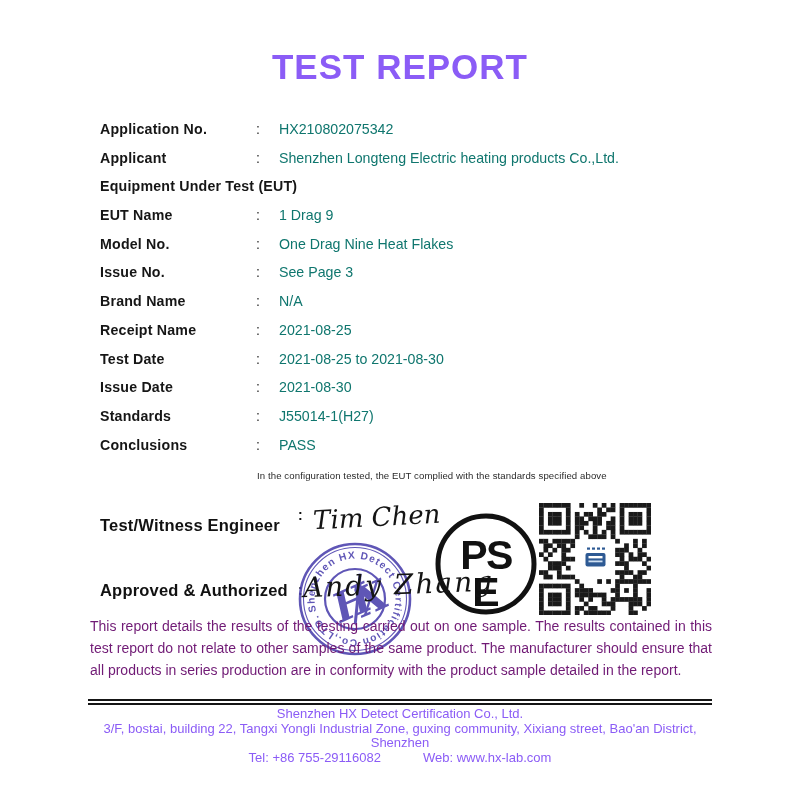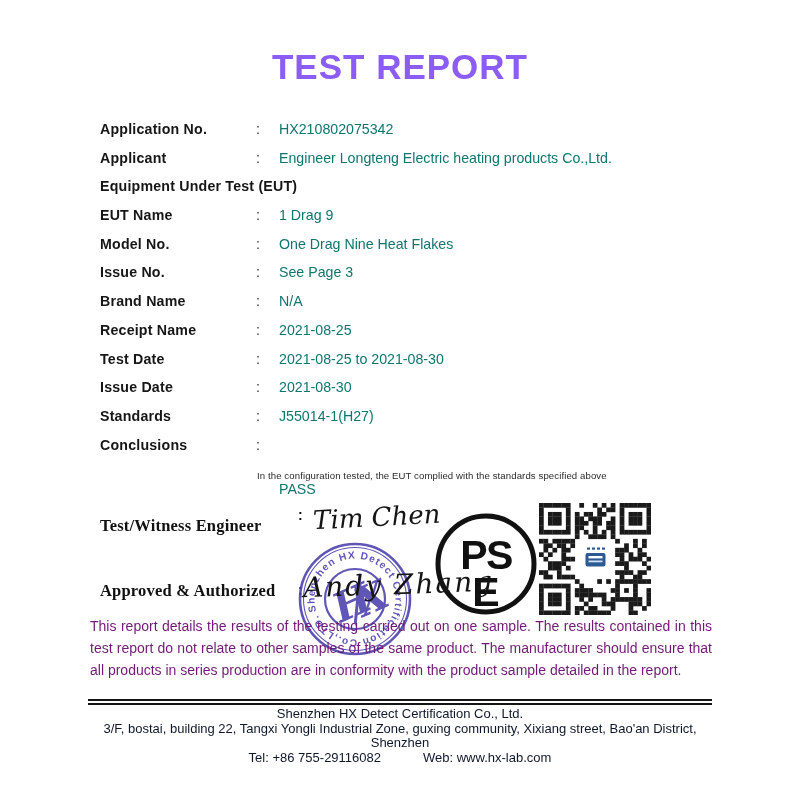--- a/index.html
+++ b/index.html
@@ -6,55 +6,55 @@
   .page{position:relative;width:800px;height:800px;background:#ffffff;overflow:hidden;
         font-family:"Liberation Sans",sans-serif;color:#161616;}
   .title{position:absolute;top:47px;left:0;width:100%;text-align:center;
          font-size:35px;font-weight:bold;letter-spacing:1px;color:#8b5cf6;}
   .table{position:absolute;left:100px;top:121px;width:612px;}
   .info-row{display:flex;height:28.7px;}
   .lbl{width:156px;flex:none;font-weight:bold;font-size:14.2px;letter-spacing:.2px;white-space:nowrap;}
   .lbl.wide{width:auto;}
   .colon{width:23px;flex:none;font-size:14.2px;color:#333;}
   .val{font-size:14.2px;white-space:nowrap;color:#0f766e;}
-  .val.strong{font-weight:normal;margin-top:44px;}
+  .val.strong{font-weight:normal;}
   .note{position:absolute;left:257px;top:470px;font-size:9.6px;color:#2a2a2a;letter-spacing:.1px;}
-  .sig-label{position:absolute;font-weight:bold;font-size:16.5px;letter-spacing:.2px;color:#111;font-family:Liberation Serif, serif;}
+  .sig-label{position:absolute;font-weight:bold;font-size:16.5px;letter-spacing:.2px;color:#111;}
   .sig-colon{position:absolute;font-weight:bold;font-size:14px;color:#111;}
   .sig-name{position:absolute;font-family:"DejaVu Serif",serif;font-style:italic;color:#141414;z-index:3;}
   .sig-engineer{left:313px;top:502px;font-size:26px;transform:rotate(-3deg);}
   .sig-approver{left:303px;top:568px;font-size:28px;transform:rotate(-2deg);letter-spacing:2px;}
   .stamp{position:absolute;left:296px;top:540px;z-index:2;}
   .pse{position:absolute;left:433px;top:511px;z-index:1;}
   .qr{position:absolute;left:539px;top:503px;z-index:1;}
   .disclaimer{position:absolute;left:90px;top:616px;width:622px;font-size:14px;
               line-height:21.8px;text-align:justify;color:#701a75;z-index:4;}
   .divider{position:absolute;left:88px;top:699px;width:624px;height:2px;
            border-top:2px solid #151515;border-bottom:2px solid #151515;}
   .footer{position:absolute;left:0;top:707px;width:100%;text-align:center;
-          font-size:13px;line-height:14.6px;color:#0f172a;}
+          font-size:13px;line-height:14.6px;color:#8b5cf6;}
   .footer .gap{display:inline-block;width:42px;}
 </style>
 </head>
 <body>
 
 <div class="page">
 
   <div class="title">TEST REPORT</div>
 
   <div class="table">
     <div class="info-row">
       <span class="lbl">Application No.</span>
       <span class="colon">:</span>
       <span class="val">HX210802075342</span>
     </div>
     <div class="info-row">
       <span class="lbl">Applicant</span>
       <span class="colon">:</span>
-      <span class="val">Engineer Longteng Electric heating products Co.,Ltd.</span>
+      <span class="val">Shenzhen Longteng Electric heating products Co.,Ltd.</span>
     </div>
     <div class="info-row">
       <span class="lbl wide">Equipment Under Test (EUT)</span>
       <span class="colon"></span>
       <span class="val"></span>
     </div>
     <div class="info-row">
       <span class="lbl">EUT Name</span>
       <span class="colon">:</span>
       <span class="val">1 Drag 9</span>

